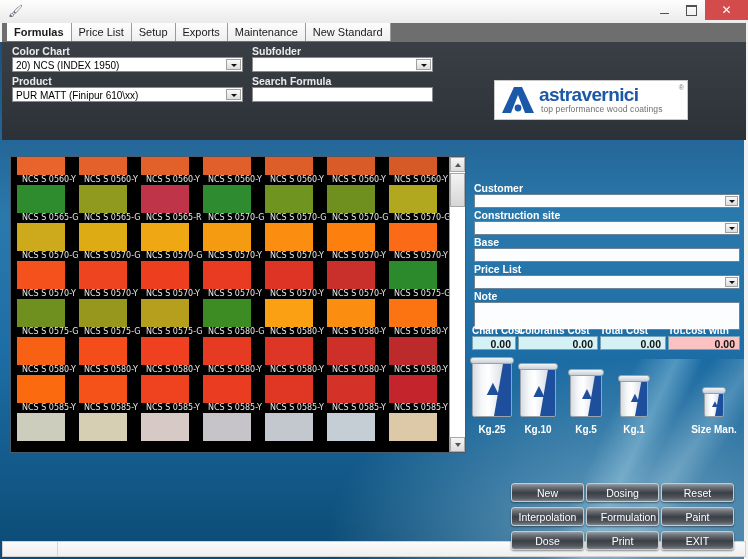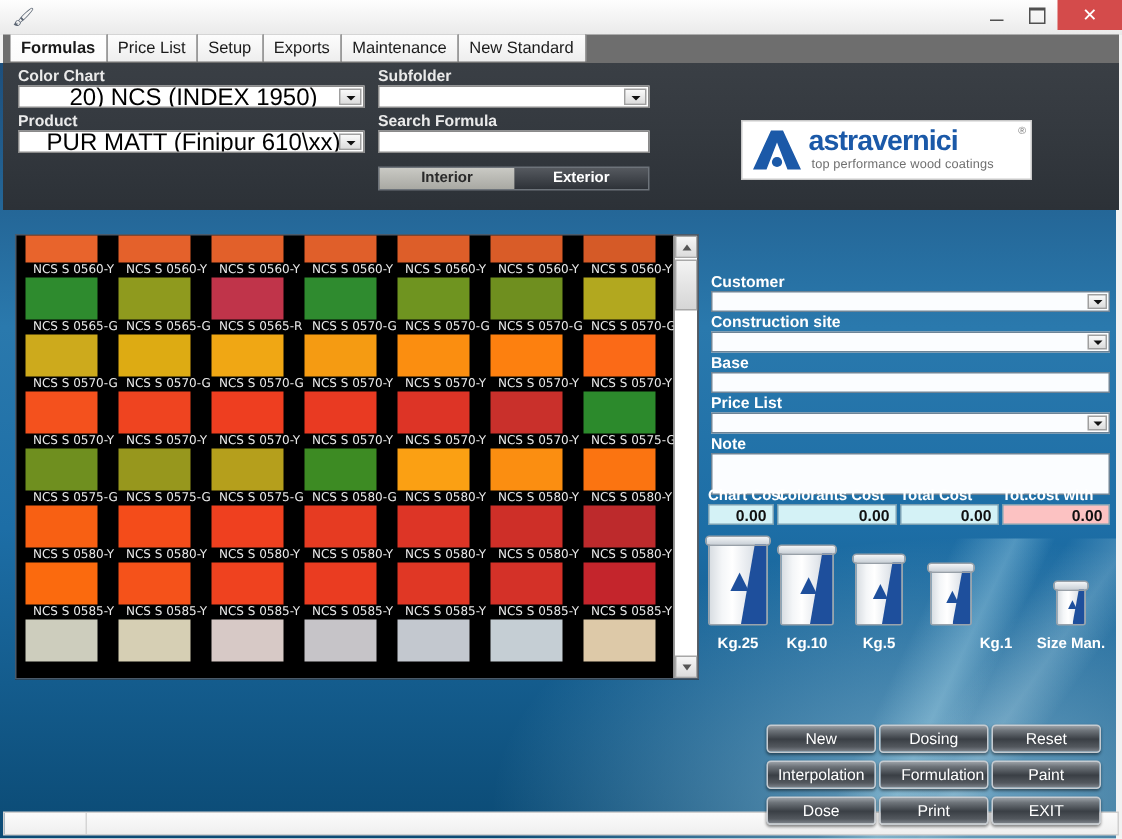--- a/index.html
+++ b/index.html
@@ -48,22 +48,22 @@
   .panel{
     position:absolute;left:2px;top:19px;width:744px;height:98px;
     background:linear-gradient(to bottom,#3a3f45 0%,#33383e 55%,#2c3137 100%);
   }
   .field-label{
     position:absolute;font-size:10.5px;font-weight:bold;color:#eaeaea;
     letter-spacing:0px;
   }
   .combo{
     position:absolute;background:#ffffff;border:1px solid #8a8a8a;
-    height:15px;font-size:16px;color:#000;line-height:15px;padding-left:3px;
-    box-sizing:border-box;overflow:hidden;white-space:nowrap;text-align:center;
+    height:15px;font-size:10px;color:#000;line-height:15px;padding-left:3px;
+    box-sizing:border-box;overflow:hidden;white-space:nowrap;
   }
   .combo .arrowbtn{
     position:absolute;right:1px;top:1px;width:15px;height:11px;
     background:linear-gradient(to bottom,#fafafa,#dcdcdc);
     border:1px solid #9f9f9f;box-sizing:border-box;
   }
   .combo .arrowbtn i{
     position:absolute;left:4px;top:4px;width:0;height:0;
     border-left:3px solid transparent;border-right:3px solid transparent;
     border-top:3px solid #111;
@@ -270,24 +270,20 @@
             <i></i>
           </span>
       </div>
 
       <div class="field-label" style="left:250px;top:33px;">Search Formula</div>
       <div class="textbox" style="left:250px;top:45px;width:181px;">
         <span></span>
       </div>
 
 
-      <div class="seg" style="left:250px;top:69px;width:181px;">
-        <div class="segitem on" style="width:90px;">Interior</div>
-        <div class="segitem" style="width:89px;">Exterior</div>
-      </div>
 
       <div class="logo">
         <svg class="mark" viewBox="0 0 36 30">
           <polygon points="14,2 22,2 34,28 25,28 18,10 11,28 2,28" fill="#1b59a8"></polygon>
           <circle cx="18" cy="23" r="3.4" fill="#1b59a8"></circle>
         </svg>
         <div class="wordmark">astravernici</div>
         <div class="tagline">top performance wood coatings</div>
         <div class="reg">®</div>
       </div>
@@ -618,21 +614,21 @@
             <div class="canlid" style="width: 36px;"></div>
           </div>
           <div class="canlabel" style="left: 566px; top: 382px; width: 40px;">Kg.5</div>
           <div class="can" style="left: 620px; top: 337px; width: 28px; height: 38px;">
             <div class="canbody" style="width: 28px; height: 38px;">
               <div class="canblue" style="width: 12px; clip-path: polygon(55% 0px, 100% 0px, 100% 100%, 0px 100%);"></div>
               <div class="canlogo" style="left: 0px; width: 28px; top: 10px; font-size: 14px; line-height: 1;">▲</div>
             </div>
             <div class="canlid" style="width: 32px;"></div>
           </div>
-          <div class="canlabel" style="left: 644px; top: 382px; width: 40px;">Kg.1</div>
+          <div class="canlabel" style="left: 614px; top: 382px; width: 40px;">Kg.1</div>
           <div class="can" style="left: 704px; top: 349px; width: 20px; height: 26px;">
             <div class="canbody" style="width: 20px; height: 26px;">
               <div class="canblue" style="width: 8px; clip-path: polygon(55% 0px, 100% 0px, 100% 100%, 0px 100%);"></div>
               <div class="canlogo" style="left: 0px; width: 20px; top: 7px; font-size: 10px; line-height: 1;">▲</div>
             </div>
             <div class="canlid" style="width: 24px;"></div>
           </div>
           <div class="canlabel" style="left: 688px; top: 382px; width: 52px;">Size Man.</div>
         </div>
 

